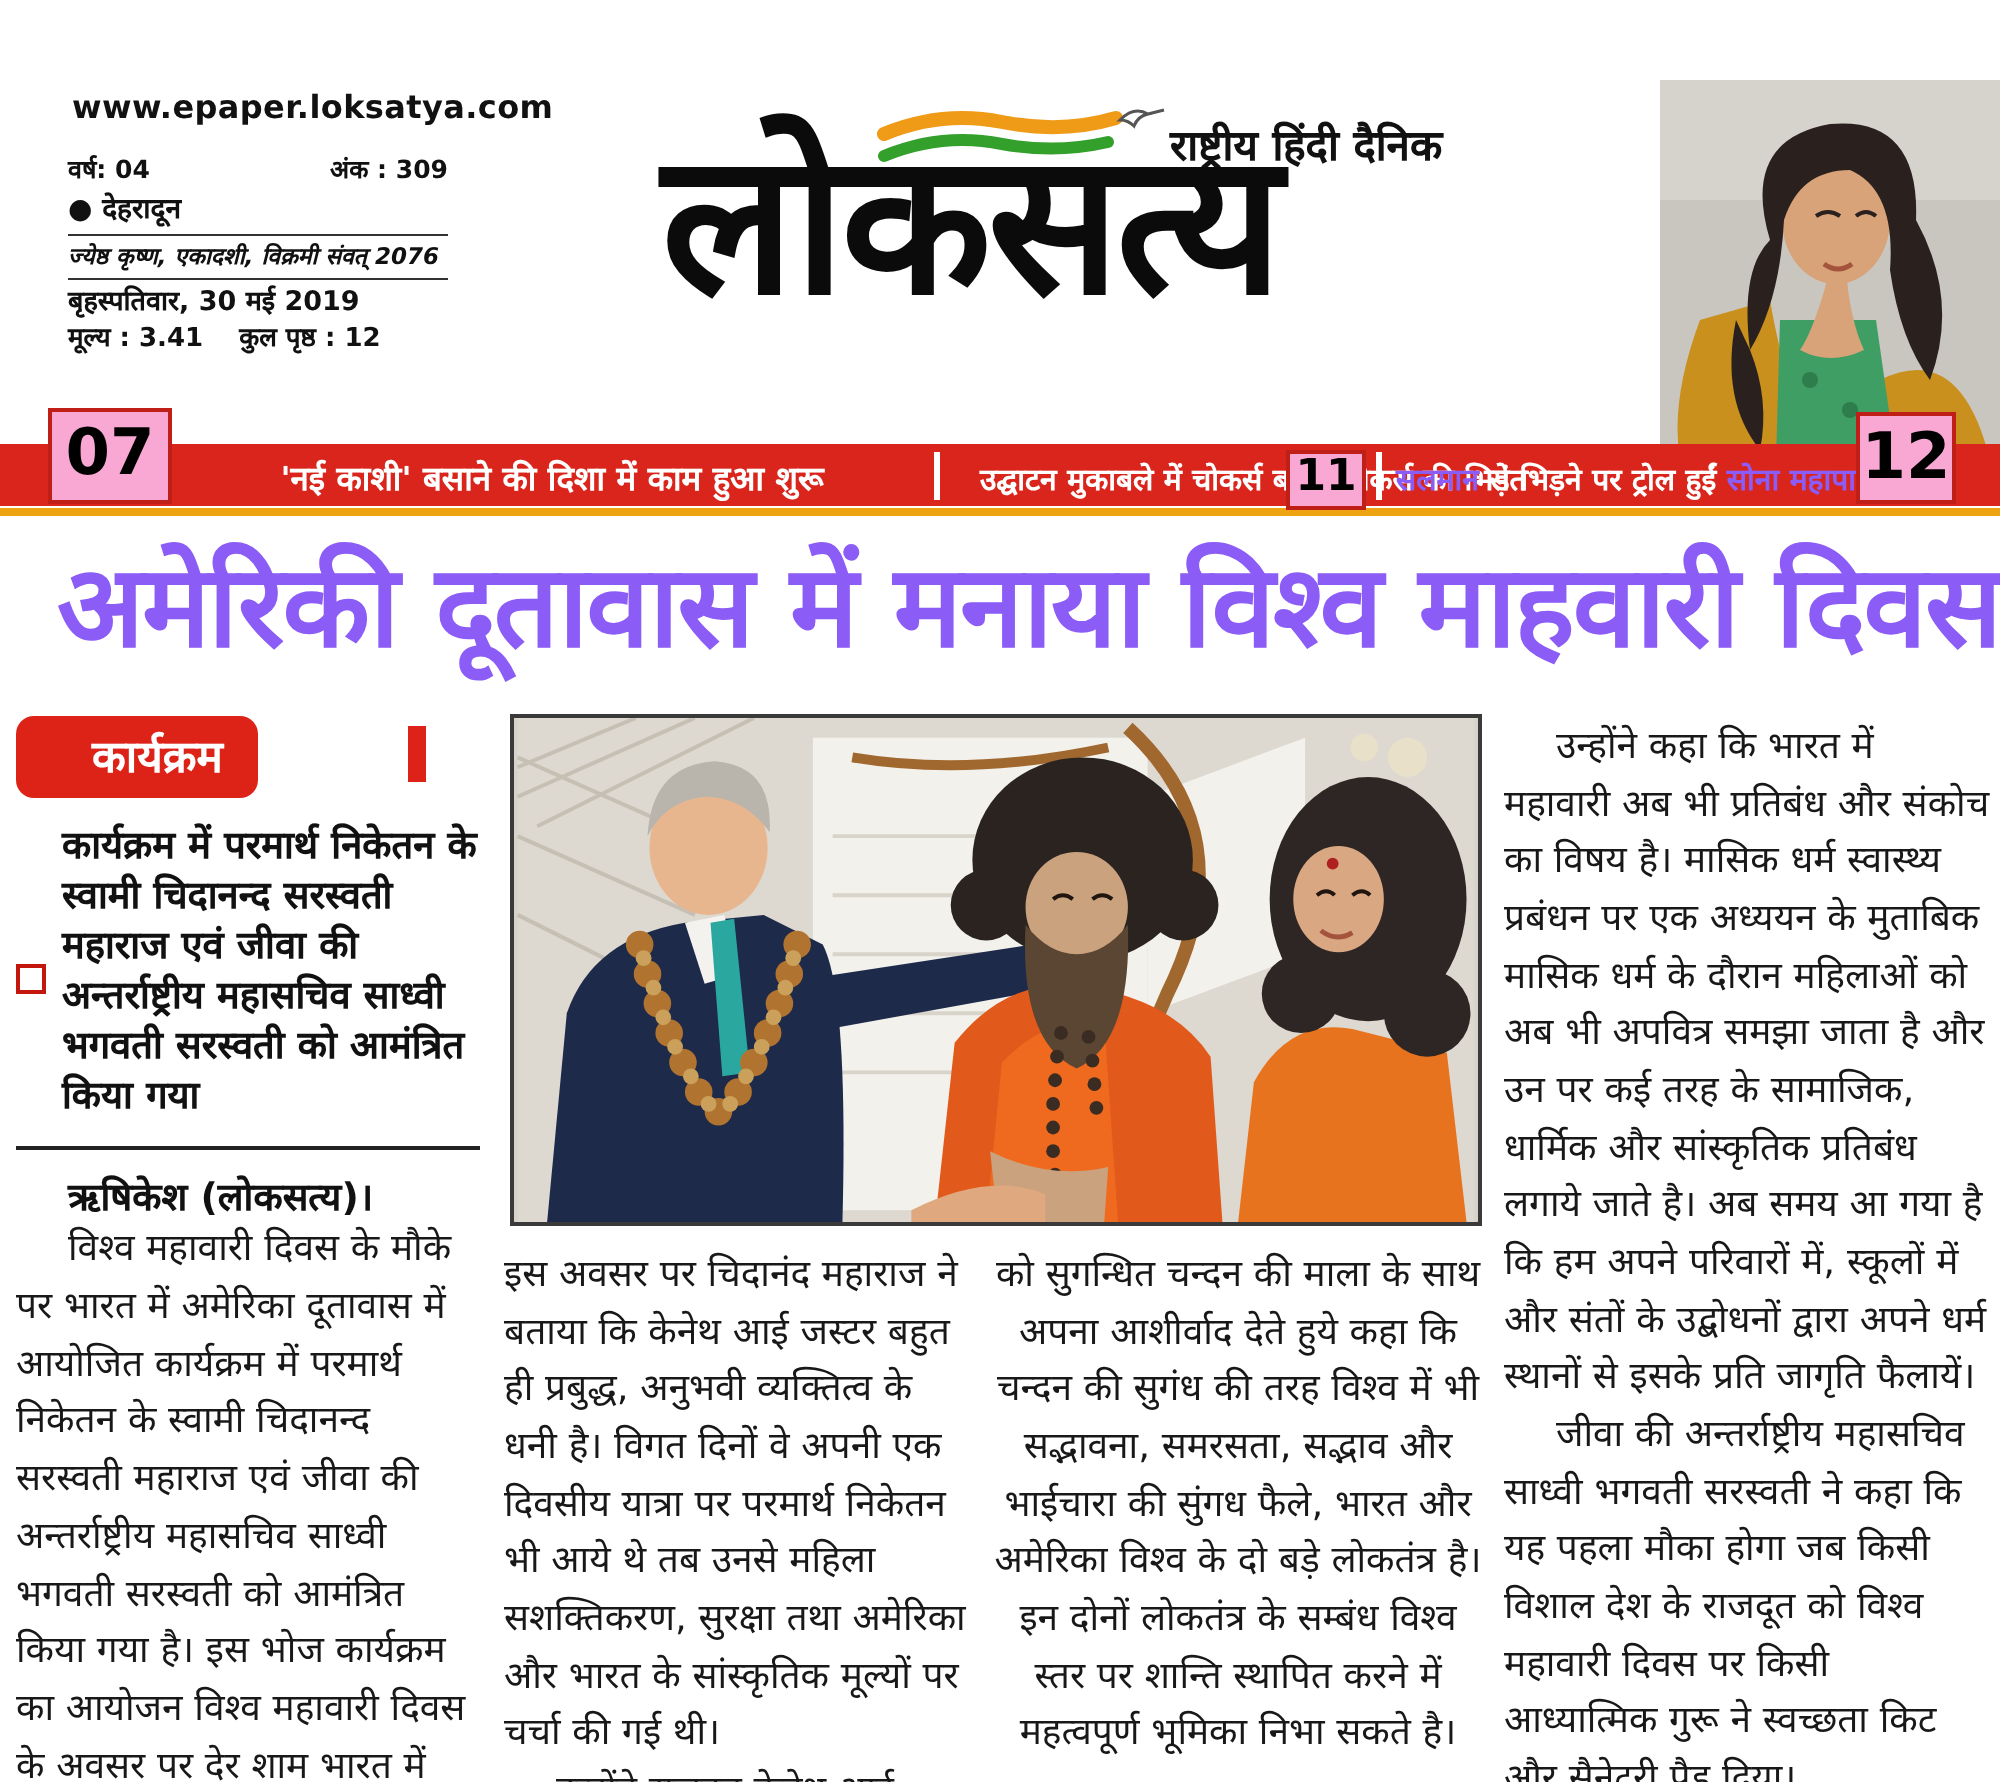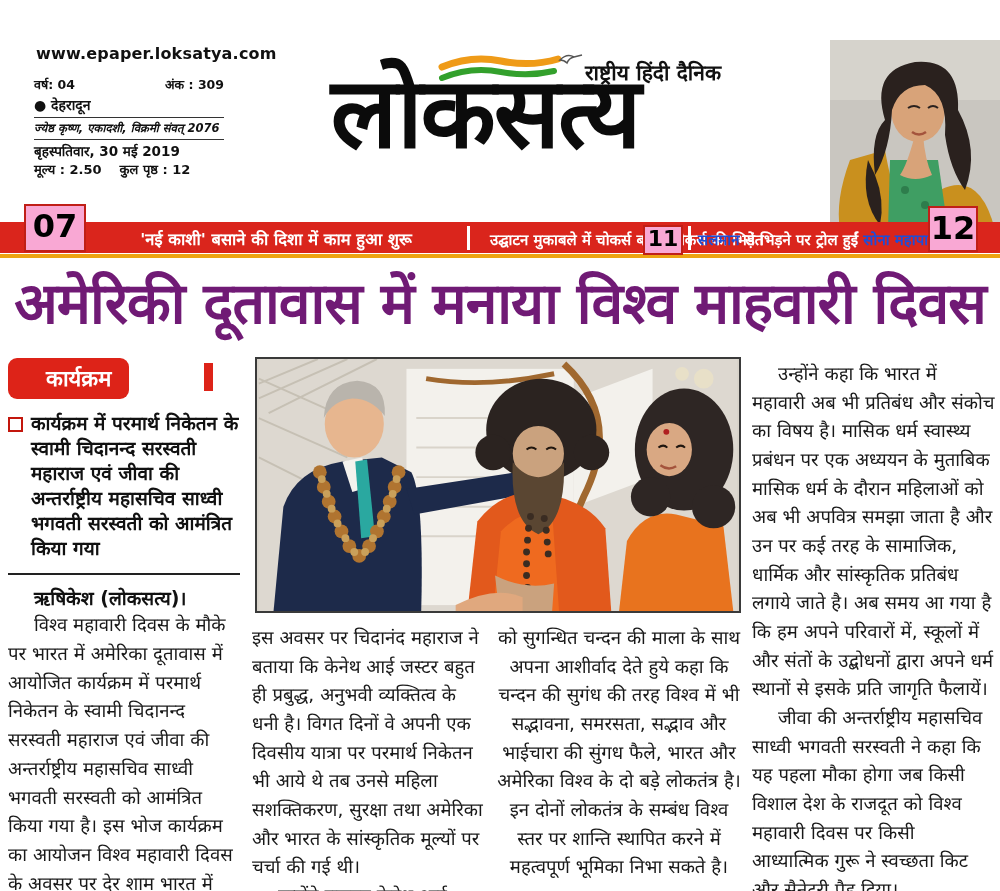--- a/index.html
+++ b/index.html
@@ -31,35 +31,35 @@
   .orange-rule{left:0;top:254px;width:1000px;height:4px;background:#eda312;z-index:2;}
   .pagebox{background:#f9a8d4;border:2.5px solid #c01f17;color:#000;font-weight:900;
            text-align:center;z-index:3;font-size:32px;line-height:1.25;}
   .box07{left:24px;top:204px;width:58px;height:44px;}
   .box11{left:643px;top:225px;width:36px;height:26px;font-size:22px;line-height:1.1;}
   .box12{left:928px;top:206px;width:46px;height:42px;}
   .teaser-text{top:227px;color:#fff;font-weight:bold;font-size:16.5px;z-index:3;white-space:nowrap;}
   .t1{left:96px;width:360px;text-align:center;}
   .t2{left:490px;width:150px;font-size:15px;top:229px;}
   .t3{left:698px;width:226px;font-size:15px;top:229px;text-align:center;}
-  .hl{color:#1d4ed8;}
+  .hl{color:#8b5cf6;}
   .tdivider{top:226px;width:3px;height:24px;background:#fff;z-index:3;}
 
   
-  .headline{left:0;top:262px;width:1000px;text-align:center;font-size:57px;font-weight:900;
-            letter-spacing:-1px;color:#701a75;white-space:nowrap;}
+  .headline{left:0;top:262px;width:1000px;text-align:right;font-size:57px;font-weight:900;
+            letter-spacing:-1px;color:#8b5cf6;white-space:nowrap;}
 
   
   .body-text{font-size:18.5px;line-height:1.55;text-align:left;color:#181818;}
   .indent{text-indent:26px;}
   .col1{left:8px;top:358px;width:232px;}
   .kicker-box{background:#dd2318;color:#fff;font-weight:900;font-size:22px;
               border-radius:9px;padding:4px 18px 7px 38px;display:inline-block;}
   .red-tick{left:204px;top:363px;width:9px;height:28px;background:#dd2318;}
-  .bullet-para{margin-top:12px;display:flex;gap:8px;font-weight:bold;font-size:19px;line-height:1.32;}
+  .bullet-para{margin-top:12px;display:flex;gap:8px;font-weight:bold;font-size:19px;line-height:1.32;align-items:center;}
   .bullet-sq{flex:0 0 auto;width:11px;height:11px;border:2.5px solid #c3170d;margin-top:6px;}
   .sep{border:0;border-top:2px solid #222;margin:12px 0 10px 0;}
   .byline{font-weight:bold;font-size:19px;text-indent:26px;margin:0 0 4px 0;}
 
   .photo{left:255px;top:357px;width:486px;height:256px;border:2px solid #3a3a3a;box-sizing:border-box;
          overflow:hidden;background:#d8d3ca;}
   .col2{left:252px;top:624px;width:236px;}
   .col3{left:497px;top:624px;width:244px;text-align:center;}
   .col4{left:752px;top:360px;width:243px;}
   .col2 p,.col3 p,.col4 p,.col1 p{margin:0;}
@@ -75,21 +75,21 @@
     <div class="inforow">
       <span>वर्ष: 04</span>
       <span>अंक : 309</span>
     </div>
     <div class="edition">● देहरादून</div>
     <hr class="hline">
     <div class="panchang">ज्येष्ठ कृष्ण, एकादशी, विक्रमी संवत् 2076</div>
     <hr class="hline">
     <div class="dateline-top">बृहस्पतिवार, 30 मई 2019</div>
     <div class="pricerow">
-      <span>मूल्य : 2.50</span>
+      <span>मूल्य : 3.41</span>
       <span>कुल पृष्ठ : 12</span>
     </div>
   </div>
 
   <svg class="abs flag" width="150" height="40" viewBox="0 0 150 40">
     <path d="M6,17 Q35,5 65,11 Q95,17 122,9" fill="none" stroke="#ef9b18" stroke-width="7" stroke-linecap="round"></path>
     <path d="M6,28 Q35,16 65,22 Q92,27 118,21" fill="none" stroke="#33a02c" stroke-width="6" stroke-linecap="round"></path>
     <path d="M124,10 q7,-7 14,-3 q-5,1 -7,6 q-3,-3 -7,-3 z M138,7 l8,-2" fill="#fff" stroke="#555" stroke-width="1.5"></path>
   </svg>
 

